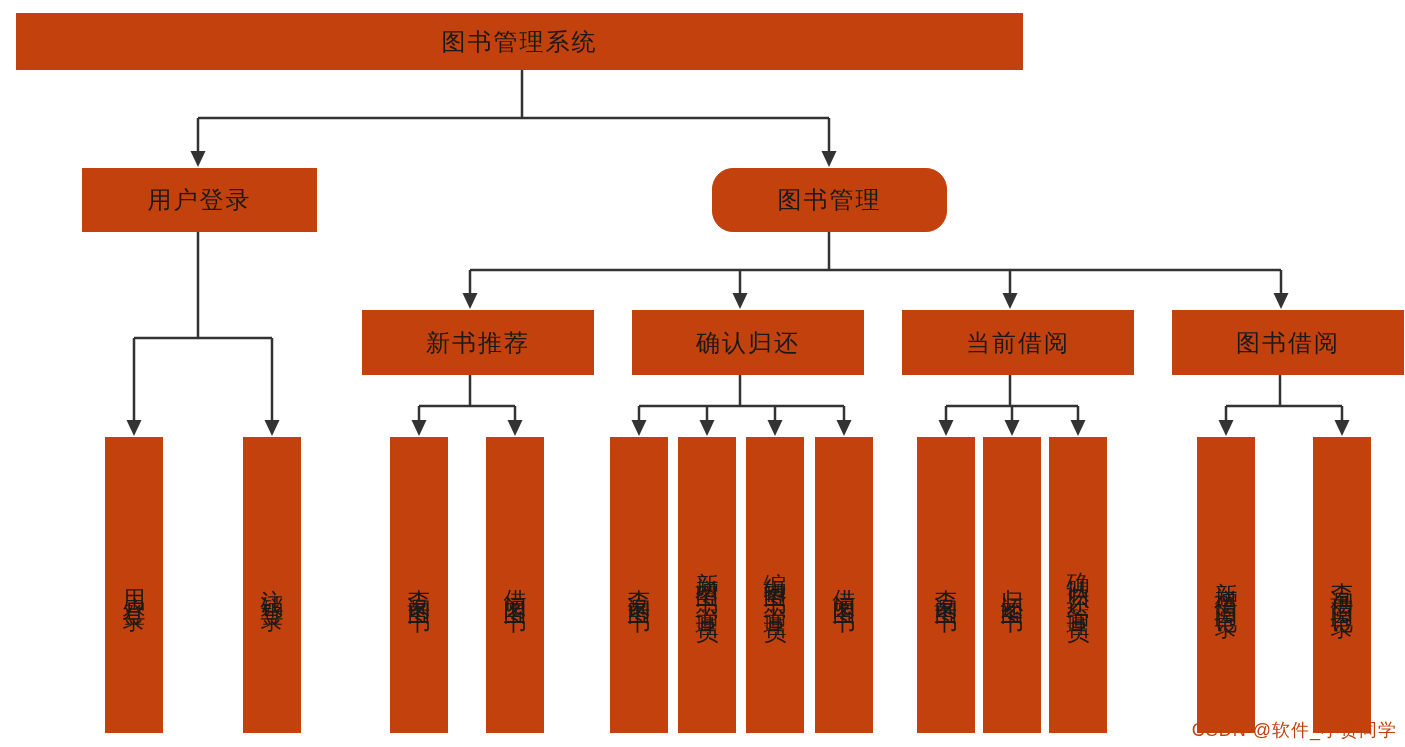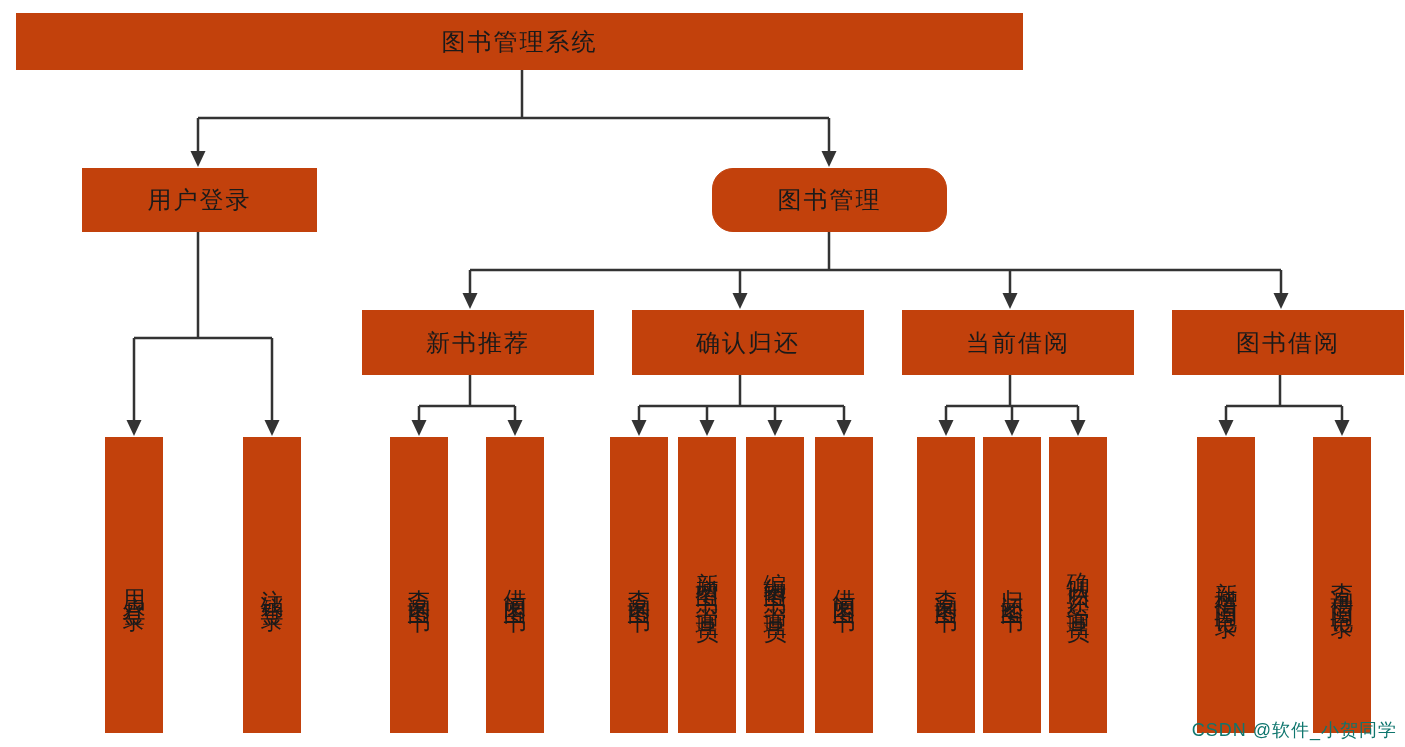--- a/index.html
+++ b/index.html
@@ -37,21 +37,21 @@
   .box.leaf{
     top:437px;height:296px;width:58px;
     font-size:23px;
     writing-mode:vertical-rl;
     letter-spacing:7px;
     line-height:1;
   }
   .watermark{
     position:absolute;
     right:8px;bottom:5px;
-    color:#0f766e;
+    color:#c2410c;
     font-size:18px;
     z-index:2;
     letter-spacing:1px;
   }
 </style>
 </head>
 <body>
 
 <div class="canvas">
 

